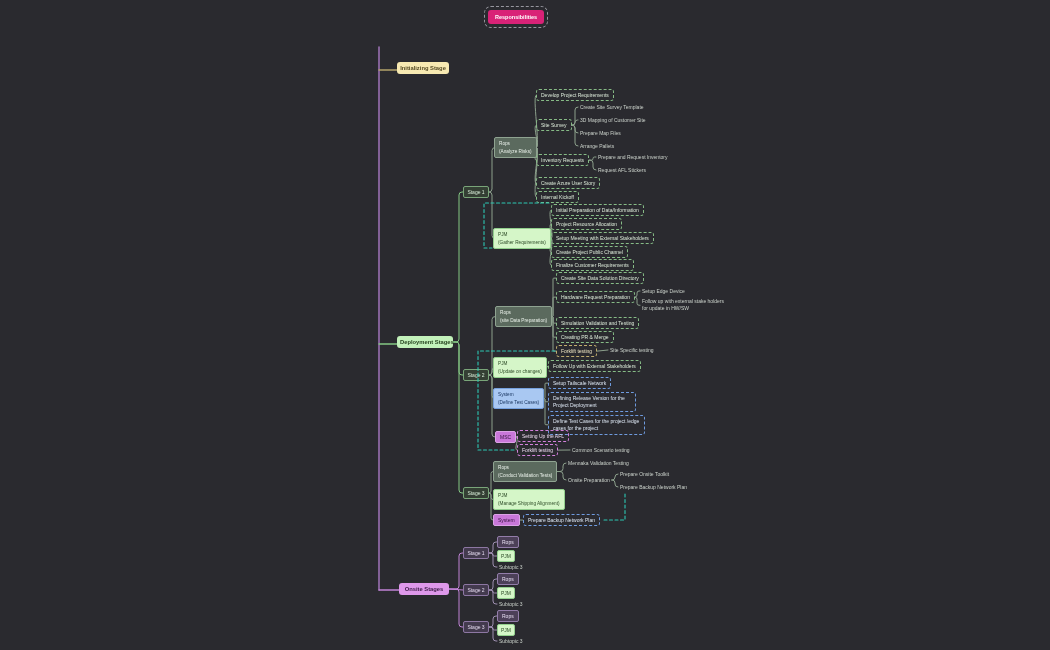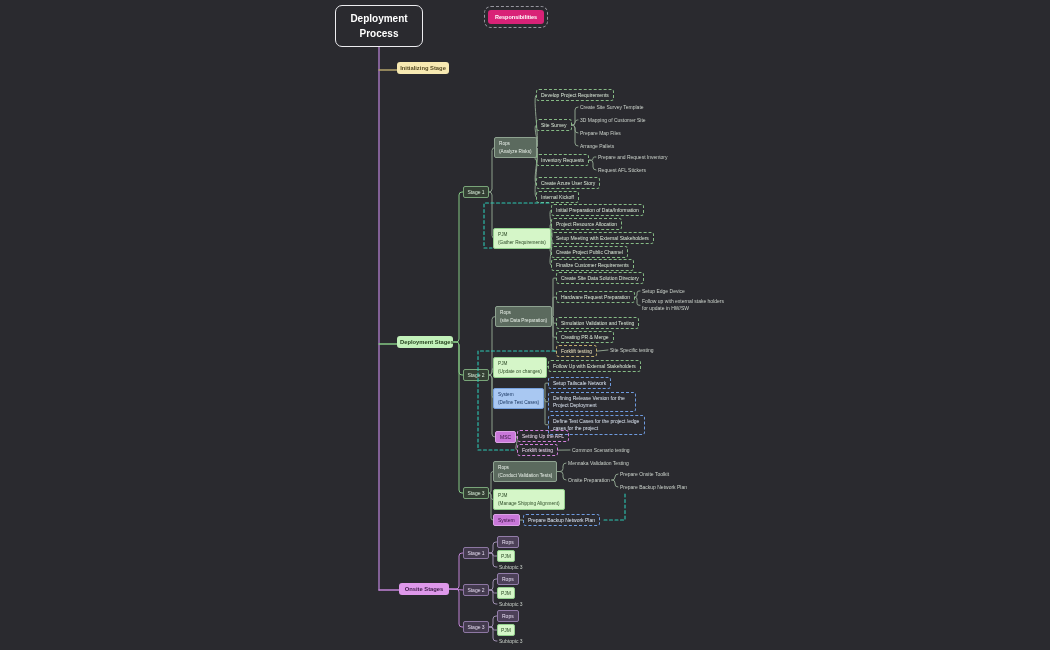--- a/index.html
+++ b/index.html
@@ -103,22 +103,20 @@
       <path d="M489,590L490,590Q493,590 493,593L493,601Q493,604 496,604L497,604" fill="none" stroke="#9e8fb0" stroke-width="1" stroke-linecap="round" stroke-linejoin="round"></path>
       <path d="M489,627L490,627Q493,627 493,624L493,619Q493,616 496,616L497,616" fill="none" stroke="#9e8fb0" stroke-width="1" stroke-linecap="round" stroke-linejoin="round"></path>
       <path d="M489,627L491.5,627Q493,627 493,628.5L493,628.5Q493,630 494.5,630L497,630" fill="none" stroke="#9e8fb0" stroke-width="1" stroke-linecap="round" stroke-linejoin="round"></path>
       <path d="M489,627L490,627Q493,627 493,630L493,638Q493,641 496,641L497,641" fill="none" stroke="#9e8fb0" stroke-width="1" stroke-linecap="round" stroke-linejoin="round"></path>
     </svg>
   <svg id="rels" class="layer" width="1050" height="650">
       <path d="M549,203L484,203L484,248L492,248" fill="none" stroke="#2cc8b4" stroke-width="1.1" stroke-linecap="round" stroke-linejoin="round" stroke-dasharray="3 2.5"></path>
       <path d="M555,351L478,351L478,450L516,450" fill="none" stroke="#2cc8b4" stroke-width="1.1" stroke-linecap="round" stroke-linejoin="round" stroke-dasharray="3 2.5"></path>
       <path d="M604,520L625,520L625,493" fill="none" stroke="#2cc8b4" stroke-width="1.1" stroke-linecap="round" stroke-linejoin="round" stroke-dasharray="3 2.5"></path>
     </svg>
-<div class="node root-box" style="left: 335px; top: 5px;">Deployment
-Process</div>
     <div class="node resp" style="left: 488px; top: 10px;">Responsibilities</div>
     <div class="node branch branch-yellow" style="left: 397px; top: 62px; width: 52px;">Initializing Stage</div>
     <div class="node branch branch-green" style="left: 397px; top: 336px; width: 56px;">Deployment Stages</div>
     <div class="node branch branch-purple" style="left: 399px; top: 583px; width: 50px;">Onsite Stages</div>
     <div class="node stage stage-g" style="left: 463px; top: 186px; width: 26px;">Stage 1</div>
     <div class="node stage stage-g" style="left: 463px; top: 369px; width: 26px;">Stage 2</div>
     <div class="node stage stage-g" style="left: 463px; top: 487px; width: 26px;">Stage 3</div>
     <div class="node big2 rops" style="left: 494px; top: 137px;">Rops
 (Analyze Risks)</div>
     <div class="node big2 pjm" style="left: 493px; top: 228px;">PJM

